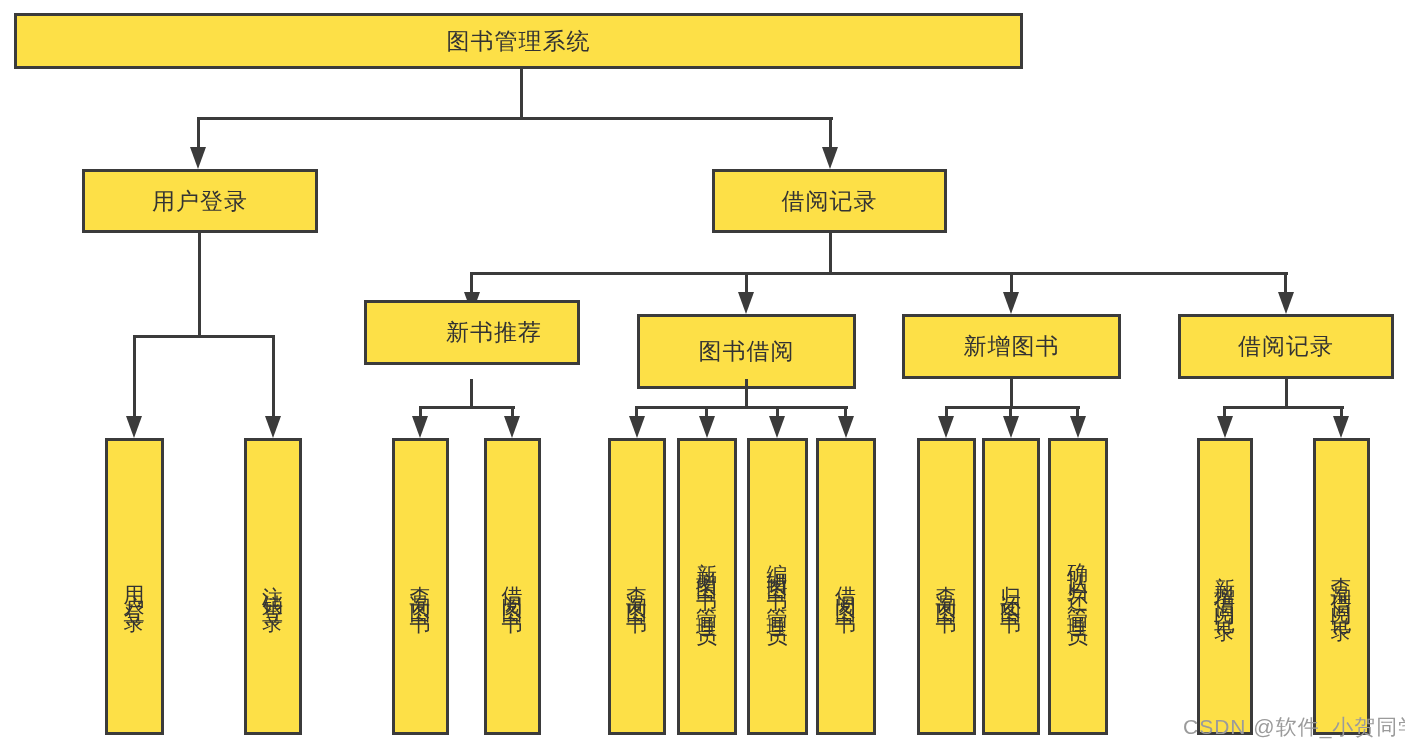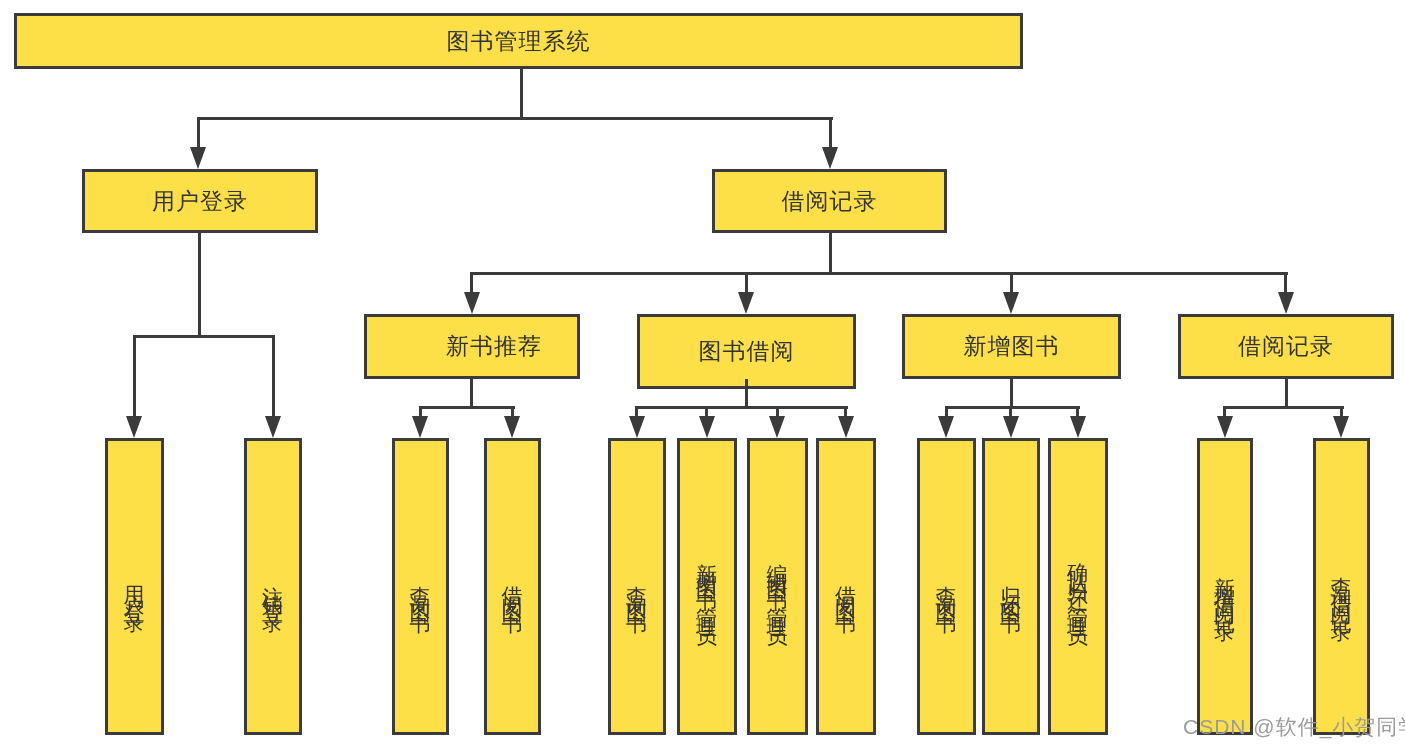--- a/index.html
+++ b/index.html
@@ -63,21 +63,21 @@
   <div class="hline" style="left:470px;top:272px;width:818px;"></div>
   <div class="vline" style="left:470px;top:272px;height:24px;"></div>
   <div class="arrow" style="left:464px;top:292px;"></div>
   <div class="vline" style="left:745px;top:272px;height:24px;"></div>
   <div class="arrow" style="left:738px;top:292px;"></div>
   <div class="vline" style="left:1010px;top:272px;height:24px;"></div>
   <div class="arrow" style="left:1003px;top:292px;"></div>
   <div class="vline" style="left:1284px;top:272px;height:24px;"></div>
   <div class="arrow" style="left:1278px;top:292px;"></div>
 
-  <div class="node" style="left:364px;top:314px;width:216px;height:65px;padding-left:44px;">
+  <div class="node" style="left:364px;top:300px;width:216px;height:65px;padding-left:44px;">
     <span>新书推荐</span>
   </div>
   <div class="node" style="left:637px;top:314px;width:219px;height:75px;">
     <span>图书借阅</span>
   </div>
   <div class="node" style="left:902px;top:314px;width:219px;height:65px;">
     <span>新增图书</span>
   </div>
   <div class="node" style="left:1178px;top:314px;width:216px;height:65px;">
     <span>借阅记录</span>

